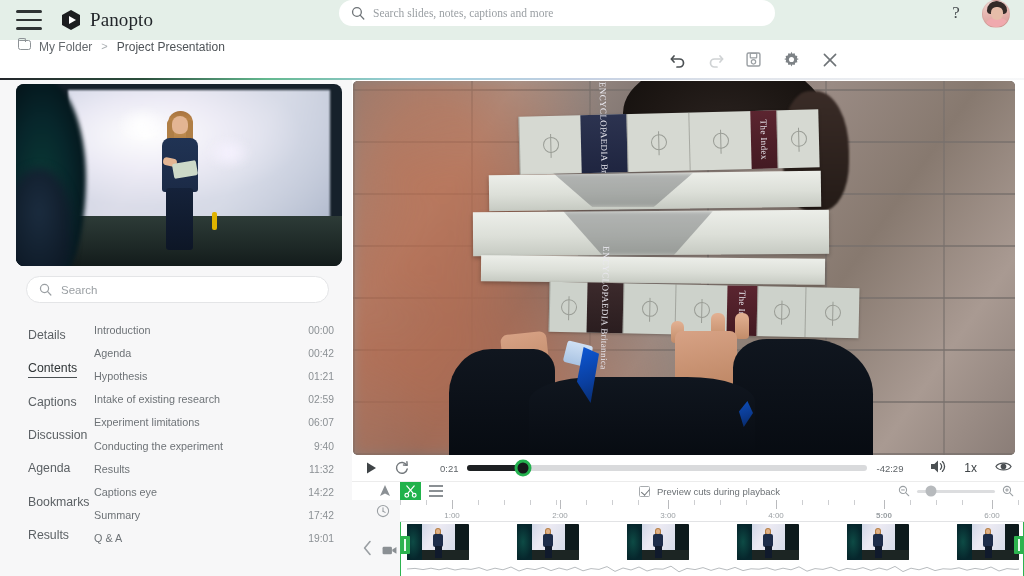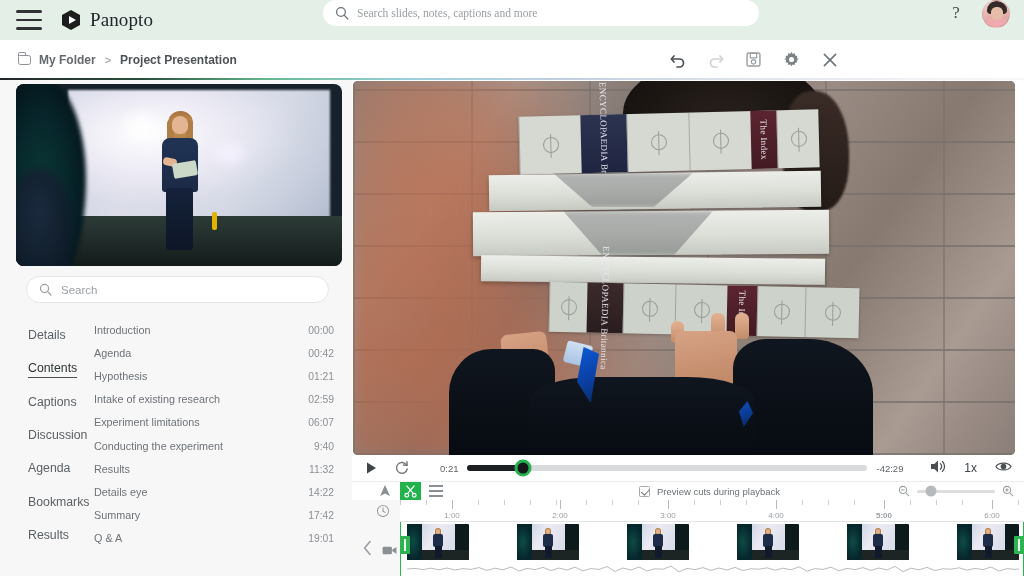--- a/index.html
+++ b/index.html
@@ -24,21 +24,21 @@
   }
   .hamburger span { display: block; height: 2.6px; background: #2f3334; border-radius: 2px; }
   .brand { display: flex; align-items: center; margin-left: 18px; cursor: pointer; }
   .brand-mark {
     width: 22px; height: 22px; position: relative;
   }
   .brand-name {
     margin-left: 8px; font-size: 19px; color: #22262a; letter-spacing: .1px;
   }
   .top-search {
-    position: absolute; left: 323px; top: 0px; width: 436px; height: 26px;
+    position: absolute; left: 339px; top: 0px; width: 436px; height: 26px;
     background: #ffffff; border-radius: 14px;
     display: flex; align-items: center; padding: 0 12px;
   }
   .top-search .ph { font-size: 11.5px; color: #9a9fa3; margin-left: 8px; }
   .help-q {
     position: absolute; left: 946px; top: 3px; width: 20px; height: 20px;
     font-size: 17px; color: #4a4f52; text-align: center; line-height: 20px; cursor: pointer;
   }
   .avatar {
     position: absolute; left: 982px; top: 0px; width: 28px; height: 28px;
@@ -55,21 +55,21 @@
     background: #e6bda9; border-radius: 6px 6px 7px 7px;
   }
   .avatar .body {
     position: absolute; left: 1px; top: 17px; width: 26px; height: 14px;
     background: #f0a9ae; border-radius: 11px 11px 0 0;
   }
 
   
   .crumbbar {
     position: absolute; left: 0; top: 40px; width: 851px; height: 39px;
-    background: #fff; display: flex; align-items: center; font-weight: bold;
+    background: #fff; display: flex; align-items: flex-start;
   }
   .crumb-folder {
     margin-left: 18px; width: 13px; height: 10px; border: 1.4px solid #8d9296;
     border-radius: 1.5px 2.5px 2.5px 2.5px; position: relative;
   }
   .crumb-folder:before {
     content:""; position:absolute; left:-1.4px; top:-3.4px; width:6px; height:3px;
     border:1.4px solid #8d9296; border-bottom:none; border-radius:2px 2px 0 0;
   }
   .crumb-a { margin-left: 8px; font-size: 12px; color: #64696d; cursor: pointer; }
@@ -490,21 +490,21 @@
       </div>
       <div class="crow">
         <span class="ct">Conducting the experiment</span>
         <span class="cm">9:40</span>
       </div>
       <div class="crow">
         <span class="ct">Results</span>
         <span class="cm">11:32</span>
       </div>
       <div class="crow">
-        <span class="ct">Details eye</span>
+        <span class="ct">Captions eye</span>
         <span class="cm">14:22</span>
       </div>
       <div class="crow">
         <span class="ct">Summary</span>
         <span class="cm">17:42</span>
       </div>
       <div class="crow">
         <span class="ct">Q &amp; A</span>
         <span class="cm">19:01</span>
       </div>

